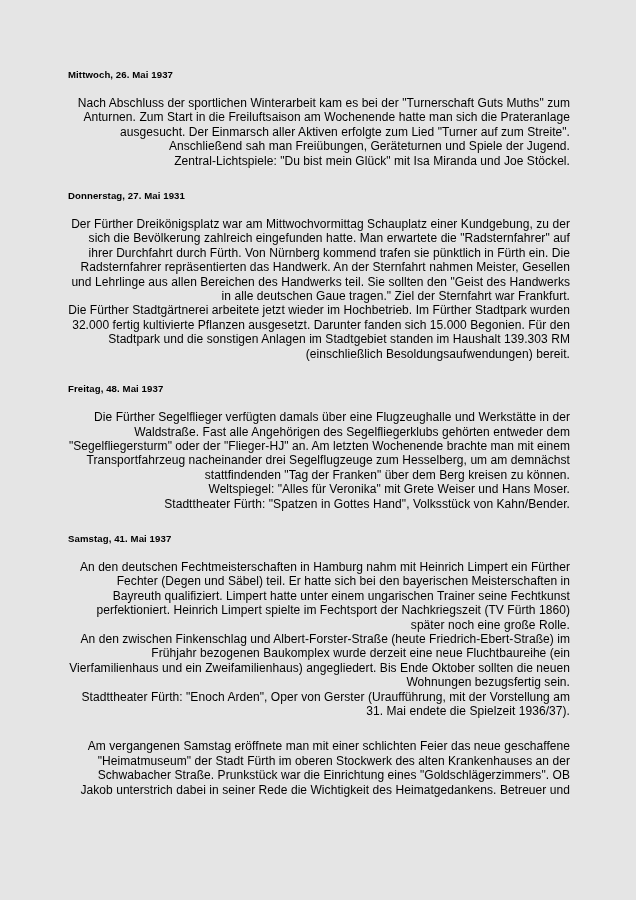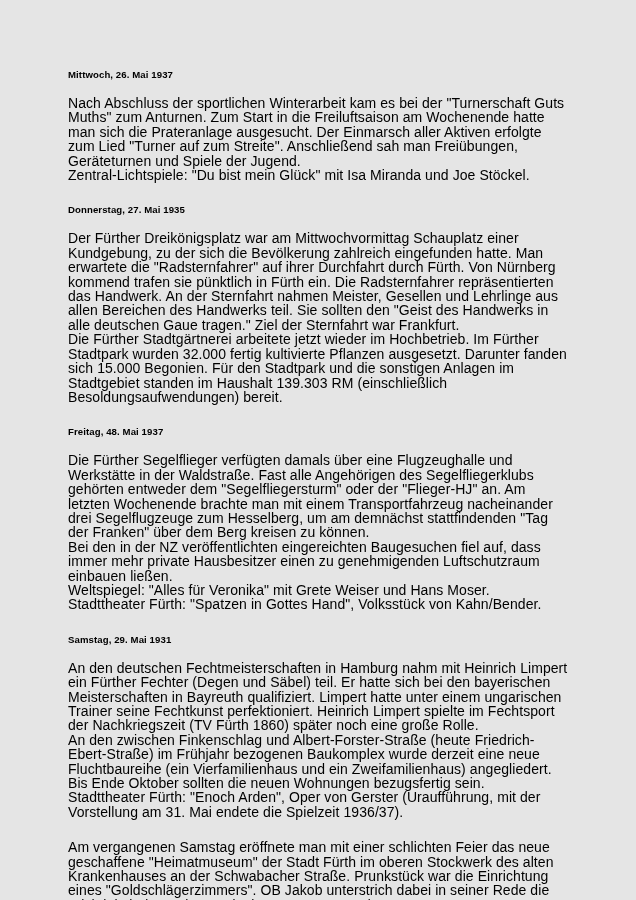--- a/index.html
+++ b/index.html
@@ -27,63 +27,62 @@
     margin-top: 21px;
   }
   .entry-heading {
     font-size: 9.6px;
     font-weight: bold;
     line-height: 14px;
     margin: 0 0 14px 0;
     letter-spacing: 0.01em;
   }
   .entry-body {
-    font-size: 14px;
+    font-size: 12px;
     font-weight: normal;
     line-height: 14.4px;
     margin: 0;
-    text-align: left;
+    text-align: right;
     letter-spacing: 0.005em;
   }
   .para {
     margin: 0;
   }
 </style>
 </head>
 <body>
 
 <div class="page">
   <div class="entry">
     <h2 class="entry-heading">Mittwoch, 26. Mai 1937</h2>
     <div class="entry-body">
       <p class="para">Nach Abschluss der sportlichen Winterarbeit kam es bei der "Turnerschaft Guts Muths" zum Anturnen. Zum Start in die Freiluftsaison am Wochenende hatte man sich die Prateranlage ausgesucht. Der Einmarsch aller Aktiven erfolgte zum Lied "Turner auf zum Streite". Anschließend sah man Freiübungen, Geräteturnen und Spiele der Jugend.</p>
       <p class="para">Zentral-Lichtspiele: "Du bist mein Glück" mit Isa Miranda und Joe Stöckel.</p>
     </div>
   </div>
 
   <div class="entry">
-    <h2 class="entry-heading">Donnerstag, 27. Mai 1935</h2>
+    <h2 class="entry-heading">Donnerstag, 27. Mai 1931</h2>
     <div class="entry-body">
       <p class="para">Der Fürther Dreikönigsplatz war am Mittwochvormittag Schauplatz einer Kundgebung, zu der sich die Bevölkerung zahlreich eingefunden hatte. Man erwartete die "Radsternfahrer" auf ihrer Durchfahrt durch Fürth. Von Nürnberg kommend trafen sie pünktlich in Fürth ein. Die Radsternfahrer repräsentierten das Handwerk. An der Sternfahrt nahmen Meister, Gesellen und Lehrlinge aus allen Bereichen des Handwerks teil. Sie sollten den "Geist des Handwerks in alle deutschen Gaue tragen." Ziel der Sternfahrt war Frankfurt.</p>
       <p class="para">Die Fürther Stadtgärtnerei arbeitete jetzt wieder im Hochbetrieb. Im Fürther Stadtpark wurden 32.000 fertig kultivierte Pflanzen ausgesetzt. Darunter fanden sich 15.000 Begonien. Für den Stadtpark und die sonstigen Anlagen im Stadtgebiet standen im Haushalt 139.303 RM (einschließlich Besoldungsaufwendungen) bereit.</p>
     </div>
   </div>
 
   <div class="entry">
     <h2 class="entry-heading">Freitag, 48. Mai 1937</h2>
     <div class="entry-body">
       <p class="para">Die Fürther Segelflieger verfügten damals über eine Flugzeughalle und Werkstätte in der Waldstraße. Fast alle Angehörigen des Segelfliegerklubs gehörten entweder dem "Segelfliegersturm" oder der "Flieger-HJ" an. Am letzten Wochenende brachte man mit einem Transportfahrzeug nacheinander drei Segelflugzeuge zum Hesselberg, um am demnächst stattfindenden "Tag der Franken" über dem Berg kreisen zu können.</p>
-      <p class="para">Bei den in der NZ veröffentlichten eingereichten Baugesuchen fiel auf, dass immer mehr private Hausbesitzer einen zu genehmigenden Luftschutzraum einbauen ließen.</p>
       <p class="para">Weltspiegel: "Alles für Veronika" mit Grete Weiser und Hans Moser.</p>
       <p class="para">Stadttheater Fürth: "Spatzen in Gottes Hand", Volksstück von Kahn/Bender.</p>
     </div>
   </div>
 
   <div class="entry">
-    <h2 class="entry-heading">Samstag, 29. Mai 1931</h2>
+    <h2 class="entry-heading">Samstag, 41. Mai 1937</h2>
     <div class="entry-body">
       <p class="para">An den deutschen Fechtmeisterschaften in Hamburg nahm mit Heinrich Limpert ein Fürther Fechter (Degen und Säbel) teil. Er hatte sich bei den bayerischen Meisterschaften in Bayreuth qualifiziert. Limpert hatte unter einem ungarischen Trainer seine Fechtkunst perfektioniert. Heinrich Limpert spielte im Fechtsport der Nachkriegszeit (TV Fürth 1860) später noch eine große Rolle.</p>
       <p class="para">An den zwischen Finkenschlag und Albert-Forster-Straße (heute Friedrich-Ebert-Straße) im Frühjahr bezogenen Baukomplex wurde derzeit eine neue Fluchtbaureihe (ein Vierfamilienhaus und ein Zweifamilienhaus) angegliedert. Bis Ende Oktober sollten die neuen Wohnungen bezugsfertig sein.</p>
       <p class="para">Stadttheater Fürth: "Enoch Arden", Oper von Gerster (Uraufführung, mit der Vorstellung am 31. Mai endete die Spielzeit 1936/37).</p>
     </div>
   </div>
 
   <div class="entry">
     <div class="entry-body">
       <p class="para">Am vergangenen Samstag eröffnete man mit einer schlichten Feier das neue geschaffene "Heimatmuseum" der Stadt Fürth im oberen Stockwerk des alten Krankenhauses an der Schwabacher Straße. Prunkstück war die Einrichtung eines "Goldschlägerzimmers". OB Jakob unterstrich dabei in seiner Rede die Wichtigkeit des Heimatgedankens. Betreuer und</p>

